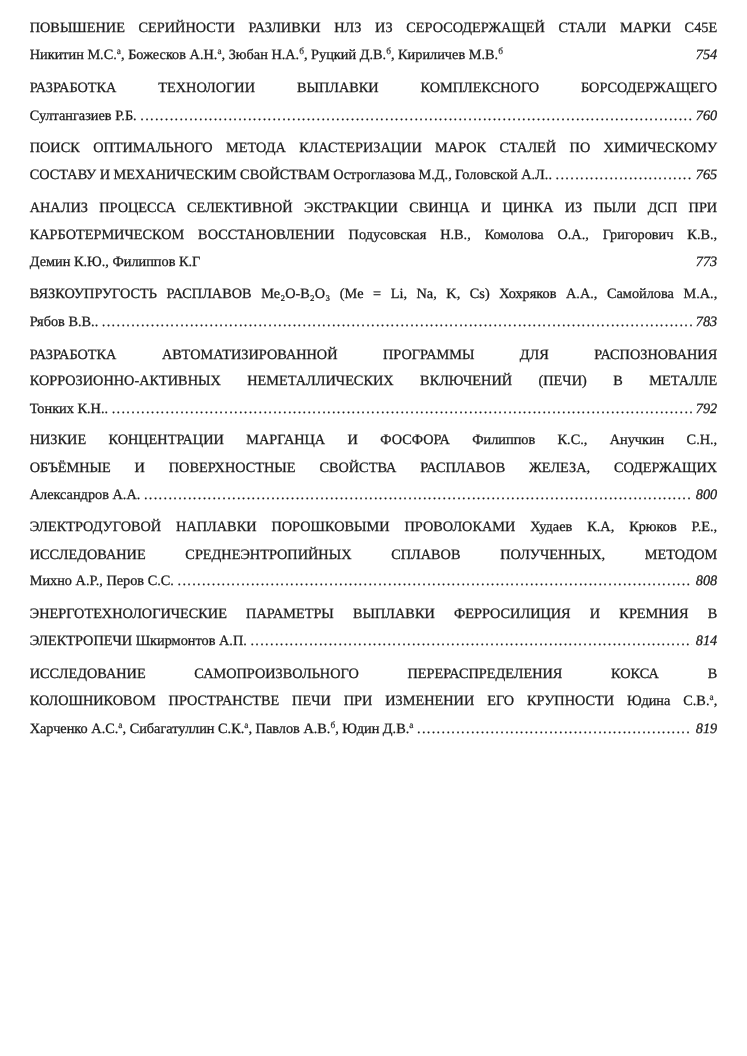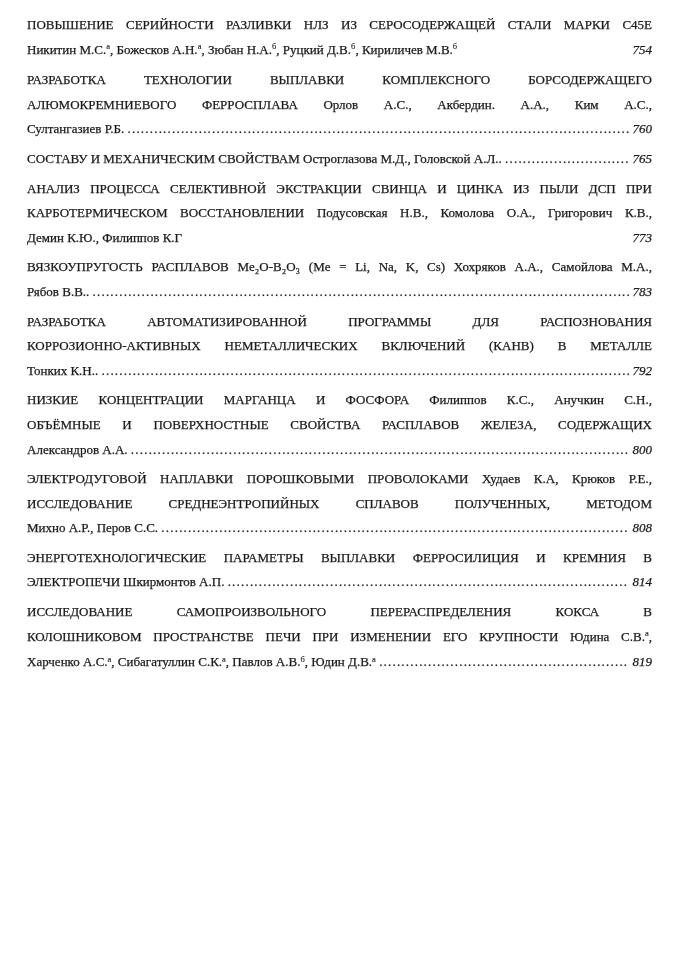--- a/index.html
+++ b/index.html
@@ -69,28 +69,28 @@
       <div class="entry">
         <div class="line mid"><span class="seg-title">ПОВЫШЕНИЕ СЕРИЙНОСТИ РАЗЛИВКИ НЛЗ ИЗ СЕРОСОДЕРЖАЩЕЙ СТАЛИ МАРКИ С45Е</span></div>
         <div class="line end">
           <span class="end-text"><span class="seg-authors">Никитин М.С.</span><span class="seg-sup">а</span><span class="seg-authors">, Божесков А.Н.</span><span class="seg-sup">а</span><span class="seg-authors">, Зюбан Н.А.</span><span class="seg-sup">б</span><span class="seg-authors">, Руцкий Д.В.</span><span class="seg-sup">б</span><span class="seg-authors">, Кириличев М.В.</span><span class="seg-sup">б</span></span>
           <span class="leader"></span>
           <span class="page-num">754</span>
         </div>
       </div>
       <div class="entry">
         <div class="line mid"><span class="seg-title">РАЗРАБОТКА ТЕХНОЛОГИИ ВЫПЛАВКИ КОМПЛЕКСНОГО БОРСОДЕРЖАЩЕГО</span></div>
-        <div class="line mid"><span class="seg-title">АЛЮМОКРЕМНИЕВОГО ФЕРРОСПЛАВА </span><span class="seg-authors">Орлов А.С., Акбердин. А.А., Ким А.С.,</span></div>
         <div class="line end">
           <span class="end-text"><span class="seg-authors">Султангазиев Р.Б. </span></span>
           <span class="leader dotted"></span>
           <span class="page-num">760</span>
         </div>
       </div>
       <div class="entry">
+        <div class="line mid"><span class="seg-title">ПОИСК ОПТИМАЛЬНОГО МЕТОДА КЛАСТЕРИЗАЦИИ МАРОК СТАЛЕЙ ПО ХИМИЧЕСКОМУ</span></div>
         <div class="line end">
           <span class="end-text"><span class="seg-title">СОСТАВУ И МЕХАНИЧЕСКИМ СВОЙСТВАМ </span><span class="seg-authors">Остроглазова М.Д., Головской А.Л.. </span></span>
           <span class="leader dotted"></span>
           <span class="page-num">765</span>
         </div>
       </div>
       <div class="entry">
         <div class="line mid"><span class="seg-title">АНАЛИЗ ПРОЦЕССА СЕЛЕКТИВНОЙ ЭКСТРАКЦИИ СВИНЦА И ЦИНКА ИЗ ПЫЛИ ДСП ПРИ</span></div>
         <div class="line mid"><span class="seg-title">КАРБОТЕРМИЧЕСКОМ ВОССТАНОВЛЕНИИ </span><span class="seg-authors">Подусовская Н.В., Комолова О.А., Григорович К.В.,</span></div>
         <div class="line end">
@@ -102,21 +102,21 @@
       <div class="entry">
         <div class="line mid"><span class="seg-title">ВЯЗКОУПРУГОСТЬ РАСПЛАВОВ Me₂O-B₂O₃ (Me = Li, Na, K, Cs)  </span><span class="seg-authors">Хохряков А.А., Самойлова М.А.,</span></div>
         <div class="line end">
           <span class="end-text"><span class="seg-authors">Рябов В.В.. </span></span>
           <span class="leader dotted"></span>
           <span class="page-num">783</span>
         </div>
       </div>
       <div class="entry">
         <div class="line mid"><span class="seg-title">РАЗРАБОТКА АВТОМАТИЗИРОВАННОЙ ПРОГРАММЫ ДЛЯ РАСПОЗНОВАНИЯ</span></div>
-        <div class="line mid"><span class="seg-title">КОРРОЗИОННО-АКТИВНЫХ НЕМЕТАЛЛИЧЕСКИХ ВКЛЮЧЕНИЙ (КАНВ) В МЕТАЛЛЕ</span></div>
+        <div class="line mid"><span class="seg-title">КОРРОЗИОННО-АКТИВНЫХ НЕМЕТАЛЛИЧЕСКИХ ВКЛЮЧЕНИЙ (ПЕЧИ) В МЕТАЛЛЕ</span></div>
         <div class="line end">
           <span class="end-text"><span class="seg-authors">Тонких К.Н.. </span></span>
           <span class="leader dotted"></span>
           <span class="page-num">792</span>
         </div>
       </div>
       <div class="entry">
         <div class="line mid"><span class="seg-title">НИЗКИЕ КОНЦЕНТРАЦИИ МАРГАНЦА И ФОСФОРА </span><span class="seg-authors">Филиппов К.С., Анучкин С.Н.,</span></div>
         <div class="line mid"><span class="seg-title">ОБЪЁМНЫЕ И ПОВЕРХНОСТНЫЕ СВОЙСТВА РАСПЛАВОВ ЖЕЛЕЗА, СОДЕРЖАЩИХ</span></div>
         <div class="line end">

